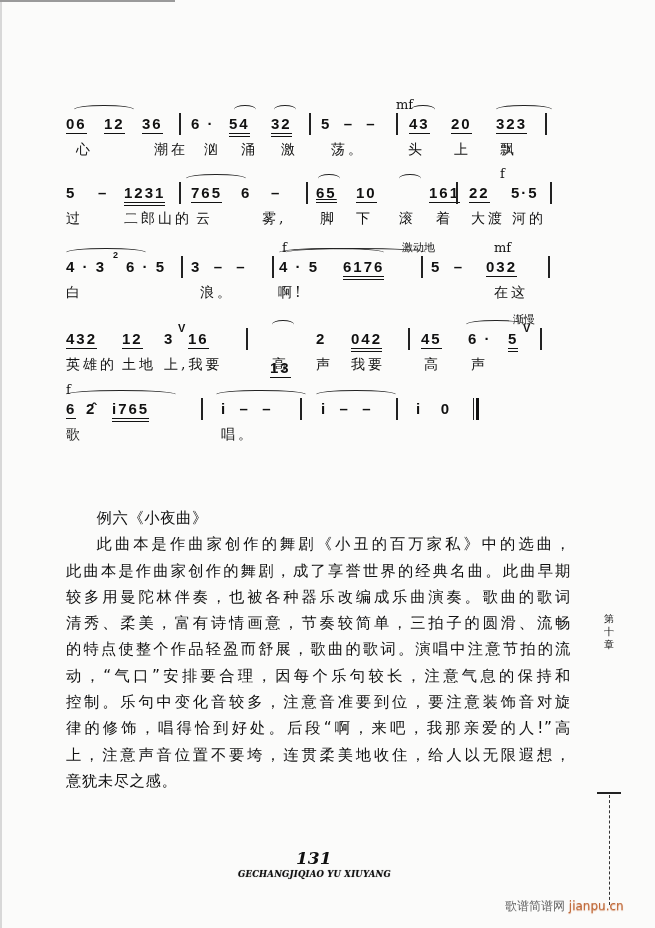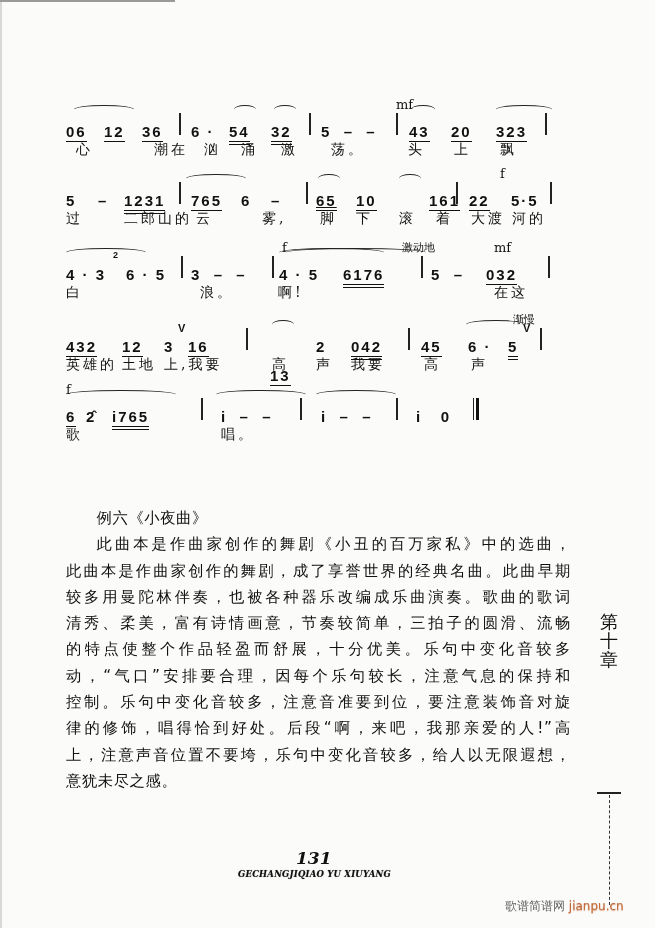--- a/index.html
+++ b/index.html
@@ -10,39 +10,39 @@
   }
   .topline { position: absolute; left: 0; top: 0; width: 175px; height: 2px; background: #9a9a9a; }
   .leftedge { position: absolute; left: 0; top: 0; width: 2px; height: 928px; background: #d8d8d8; }
 
   .score { position: absolute; left: 0; top: 0; width: 655px; height: 470px; }
   .row { position: absolute; left: 66px; width: 490px; }
   .notes { position: absolute; left: 0; top: 0; height: 24px; width: 100%;
     font-family: "Liberation Sans", "DejaVu Sans", sans-serif; font-weight: bold; font-size: 15px; }
   .lyrics { position: absolute; left: 0; top: 26px; height: 20px; width: 100%;
     font-family: "DejaVu Serif", serif; font-size: 14px; }
-  .n { position: absolute; top: 8px; white-space: pre; letter-spacing: 2px; }
+  .n { position: absolute; top: 0; white-space: pre; letter-spacing: 2px; }
   .n.u1 { border-bottom: 1.5px solid #111; padding-bottom: 1px; }
   .n.u2 { border-bottom: 4px double #111; padding-bottom: 1px; }
   .bar { position: absolute; top: -2px; width: 2px; height: 22px; background: #222; }
   .endbar { position: absolute; top: -2px; width: 6px; height: 22px; border-left: 1.5px solid #222; border-right: 3.5px solid #111; box-sizing: border-box; }
   .ly { position: absolute; top: 0; white-space: pre; letter-spacing: 3px; }
   .dyn { position: absolute; font-family: "DejaVu Serif", serif; font-size: 13px; font-style: normal; }
   .dyn.small { font-size: 11px; }
   .slur { position: absolute; border-top: 1.5px solid #222; border-radius: 50% 50% 0 0; height: 8px; }
   .trip { position: absolute; font-size: 9px; font-family: "Liberation Sans", sans-serif; }
 
   .text { position: absolute; left: 66px; top: 505px; width: 505px;
     font-family: "DejaVu Sans", "Liberation Sans", sans-serif; font-size: 15.3px; line-height: 26.3px; letter-spacing: 0.6px; }
   .text p { margin: 0; }
   .indent { text-indent: 2em; }
   .just { text-align: justify; text-align-last: justify; }
 
   .sidebar { position: absolute; left: 600px; top: 612px; width: 18px;
-    font-family: "DejaVu Serif", serif; font-size: 18px; line-height: 19px; text-align: center; }
+    font-family: "DejaVu Serif", serif; font-size: 10px; line-height: 13px; text-align: center; }
   .sidebar .chap { display: block; }
   .sidebar .title { display: block; margin-top: 10px; }
   .side-rule { position: absolute; left: 597px; top: 792px; width: 24px; height: 1.5px; background: #222; }
   .side-dash { position: absolute; left: 609px; top: 795px; width: 0; height: 110px; border-left: 1.5px dashed #333; }
 
   .pagenum { position: absolute; left: 296px; top: 848px; font-family: "DejaVu Serif", serif; font-style: italic; font-weight: bold; font-size: 17px; }
   .running { position: absolute; left: 238px; top: 869px; font-family: "DejaVu Serif", serif; font-style: italic; font-weight: bold; font-size: 8.5px; letter-spacing: 0.2px; text-shadow: 0 0 1px #888; }
   .watermark { position: absolute; left: 505px; top: 898px; font-size: 12px; color: #666; font-family: "DejaVu Sans", sans-serif; }
   .watermark .wm-url { color: #c06a3a; text-shadow: 0 1px 1px #d9a080; margin-top: 16px; }
 </style>
@@ -206,25 +206,25 @@
       </div>
     </div>
   </div>
 
 <div class="text">
   <p class="indent">例六《小夜曲》</p>
   <p class="indent just">此曲本是作曲家创作的舞剧《小丑的百万家私》中的选曲，</p>
   <p class="just">此曲本是作曲家创作的舞剧，成了享誉世界的经典名曲。此曲早期</p>
   <p class="just">较多用曼陀林伴奏，也被各种器乐改编成乐曲演奏。歌曲的歌词</p>
   <p class="just">清秀、柔美，富有诗情画意，节奏较简单，三拍子的圆滑、流畅</p>
-  <p class="just">的特点使整个作品轻盈而舒展，十分优美。乐句中变化音较多</p>
+  <p class="just">的特点使整个作品轻盈而舒展，歌曲的歌词。演唱中注意节拍的流</p>
   <p class="just">动，“气口”安排要合理，因每个乐句较长，注意气息的保持和</p>
   <p class="just">控制。乐句中变化音较多，注意音准要到位，要注意装饰音对旋</p>
   <p class="just">律的修饰，唱得恰到好处。后段“啊，来吧，我那亲爱的人!”高</p>
-  <p class="just">上，注意声音位置不要垮，乐句中变化音较多，给人以无限遐想，</p>
+  <p class="just">上，注意声音位置不要垮，连贯柔美地收住，给人以无限遐想，</p>
   <p>意犹未尽之感。</p>
 </div>
 
 <div class="sidebar">
   <span class="chap">第十章</span>
 </div>
 <div class="side-rule"></div>
 <div class="side-dash"></div>
 
 <div class="pagenum">131</div>

